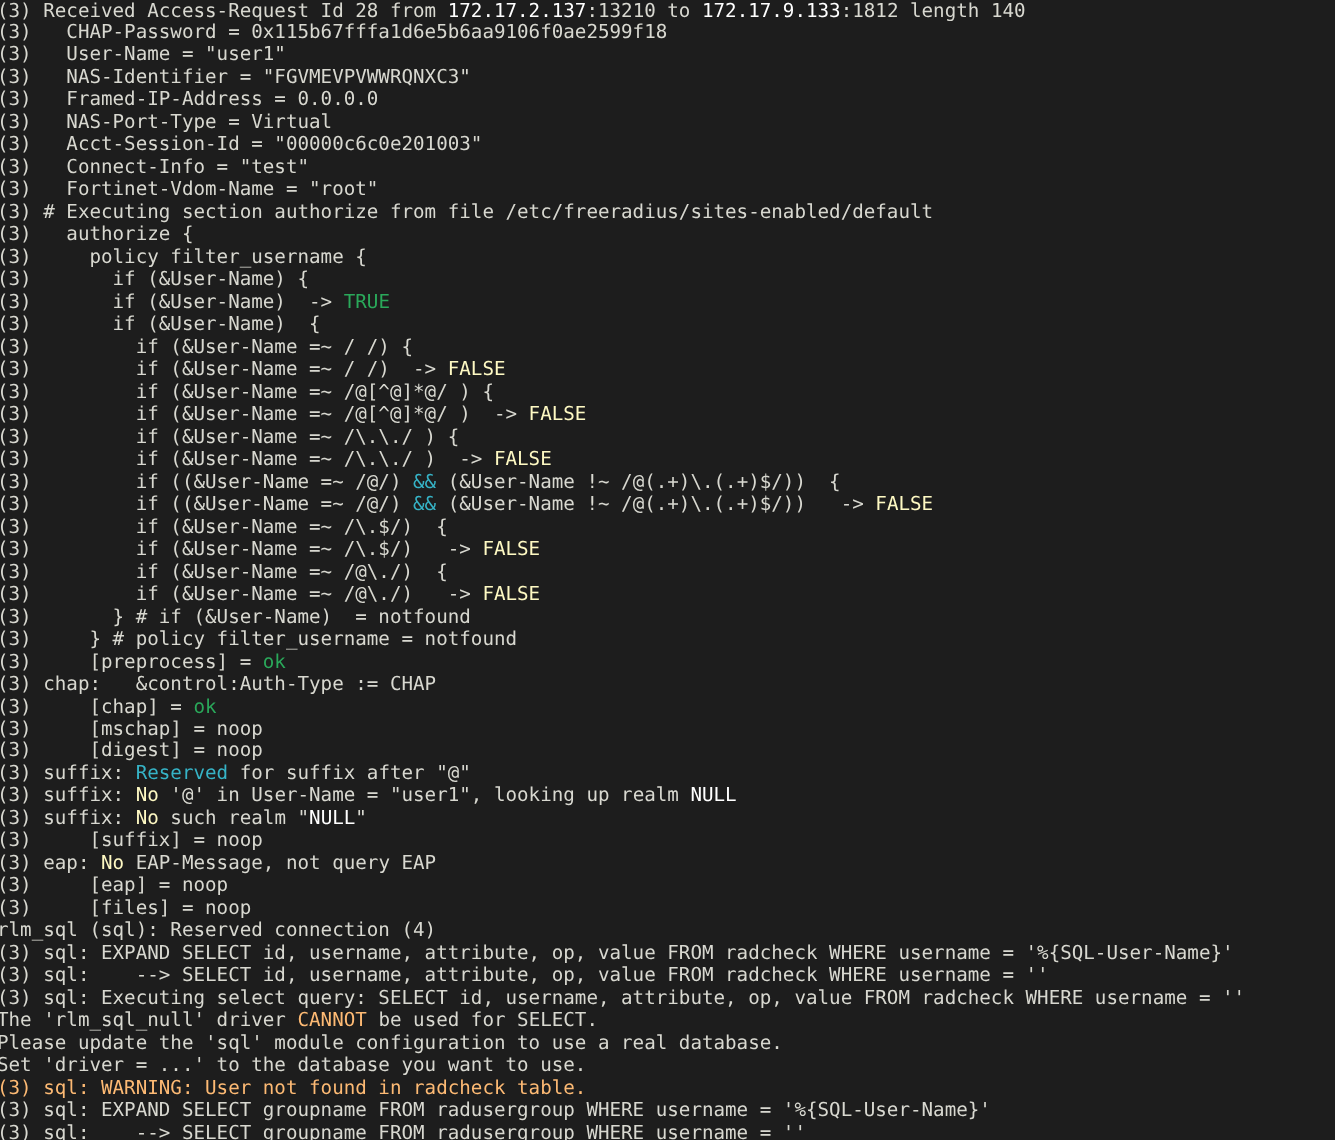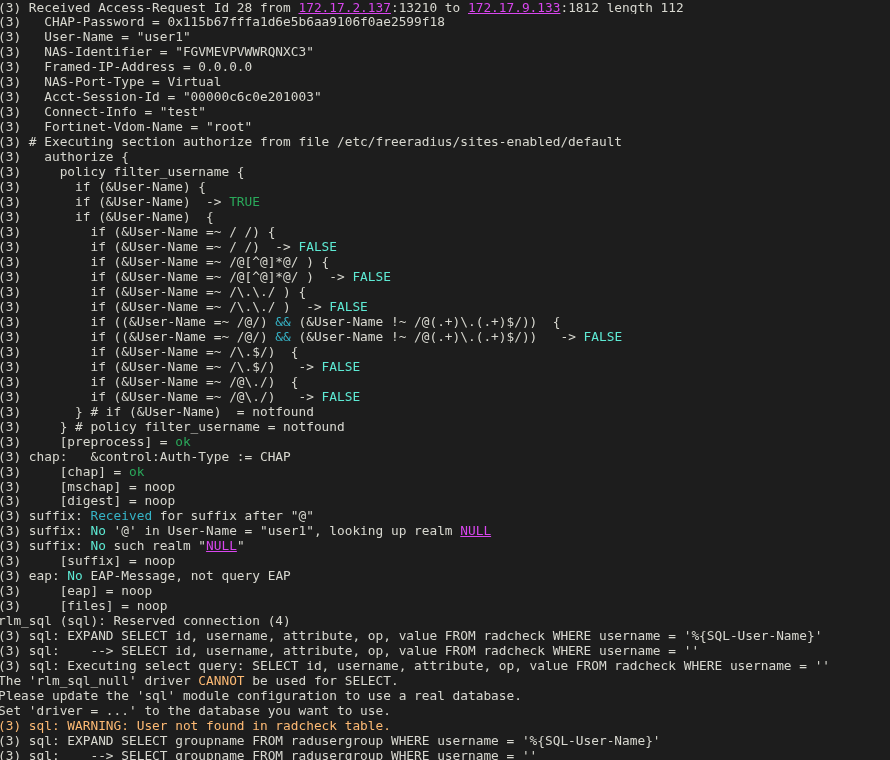--- a/index.html
+++ b/index.html
@@ -30,32 +30,32 @@
     left: -2px;
     top: -0.5px;
     width: 896px;
   }
   .line {
     white-space: pre;
     height: 14.98px;
     overflow: hidden;
   }
   .c-def   { color: #d8d8d0; }
-  .c-red   { color: #5eead4; }
+  .c-red   { color: #fef9c3; }
   .c-green { color: #2aa85a; }
   .c-yellow{ color: #fdba74; }
   .c-cyan  { color: #36b3c6; }
-  .c-magenta { color: #d946ef; text-decoration: underline; }
+  .c-magenta { color: #ffffff; }
 </style>
 </head>
 <body>
 
 <div id="terminal">
   <div id="term-lines">
-      <div class="line"><span class="c-def">(3) Received Access-Request Id 28 from </span><span class="c-magenta">172.17.2.137</span><span class="c-def">:13210 to </span><span class="c-magenta">172.17.9.133</span><span class="c-def">:1812 length 112</span></div>
+      <div class="line"><span class="c-def">(3) Received Access-Request Id 28 from </span><span class="c-magenta">172.17.2.137</span><span class="c-def">:13210 to </span><span class="c-magenta">172.17.9.133</span><span class="c-def">:1812 length 140</span></div>
       <div class="line"><span class="c-def">(3)   CHAP-Password = 0x115b67fffa1d6e5b6aa9106f0ae2599f18</span></div>
       <div class="line"><span class="c-def">(3)   User-Name = "user1"</span></div>
       <div class="line"><span class="c-def">(3)   NAS-Identifier = "FGVMEVPVWWRQNXC3"</span></div>
       <div class="line"><span class="c-def">(3)   Framed-IP-Address = 0.0.0.0</span></div>
       <div class="line"><span class="c-def">(3)   NAS-Port-Type = Virtual</span></div>
       <div class="line"><span class="c-def">(3)   Acct-Session-Id = "00000c6c0e201003"</span></div>
       <div class="line"><span class="c-def">(3)   Connect-Info = "test"</span></div>
       <div class="line"><span class="c-def">(3)   Fortinet-Vdom-Name = "root"</span></div>
       <div class="line"><span class="c-def">(3) # Executing section authorize from file /etc/freeradius/sites-enabled/default</span></div>
       <div class="line"><span class="c-def">(3)   authorize {</span></div>
@@ -75,21 +75,21 @@
       <div class="line"><span class="c-def">(3)         if (&amp;User-Name =~ /\.$/)   -&gt; </span><span class="c-red">FALSE</span></div>
       <div class="line"><span class="c-def">(3)         if (&amp;User-Name =~ /@\./)  {</span></div>
       <div class="line"><span class="c-def">(3)         if (&amp;User-Name =~ /@\./)   -&gt; </span><span class="c-red">FALSE</span></div>
       <div class="line"><span class="c-def">(3)       } # if (&amp;User-Name)  = notfound</span></div>
       <div class="line"><span class="c-def">(3)     } # policy filter_username = notfound</span></div>
       <div class="line"><span class="c-def">(3)     [preprocess] = </span><span class="c-green">ok</span></div>
       <div class="line"><span class="c-def">(3) chap:   &amp;control:Auth-Type := CHAP</span></div>
       <div class="line"><span class="c-def">(3)     [chap] = </span><span class="c-green">ok</span></div>
       <div class="line"><span class="c-def">(3)     [mschap] = noop</span></div>
       <div class="line"><span class="c-def">(3)     [digest] = noop</span></div>
-      <div class="line"><span class="c-def">(3) suffix: </span><span class="c-cyan">Received</span><span class="c-def"> for suffix after "@"</span></div>
+      <div class="line"><span class="c-def">(3) suffix: </span><span class="c-cyan">Reserved</span><span class="c-def"> for suffix after "@"</span></div>
       <div class="line"><span class="c-def">(3) suffix: </span><span class="c-red">No</span><span class="c-def"> '@' in User-Name = "user1", looking up realm </span><span class="c-magenta">NULL</span></div>
       <div class="line"><span class="c-def">(3) suffix: </span><span class="c-red">No</span><span class="c-def"> such realm "</span><span class="c-magenta">NULL</span><span class="c-def">"</span></div>
       <div class="line"><span class="c-def">(3)     [suffix] = noop</span></div>
       <div class="line"><span class="c-def">(3) eap: </span><span class="c-red">No</span><span class="c-def"> EAP-Message, not query EAP</span></div>
       <div class="line"><span class="c-def">(3)     [eap] = noop</span></div>
       <div class="line"><span class="c-def">(3)     [files] = noop</span></div>
       <div class="line"><span class="c-def">rlm_sql (sql): Reserved connection (4)</span></div>
       <div class="line"><span class="c-def">(3) sql: EXPAND SELECT id, username, attribute, op, value FROM radcheck WHERE username = '%{SQL-User-Name}'</span></div>
       <div class="line"><span class="c-def">(3) sql:    --&gt; SELECT id, username, attribute, op, value FROM radcheck WHERE username = ''</span></div>
       <div class="line"><span class="c-def">(3) sql: Executing select query: SELECT id, username, attribute, op, value FROM radcheck WHERE username = ''</span></div>

